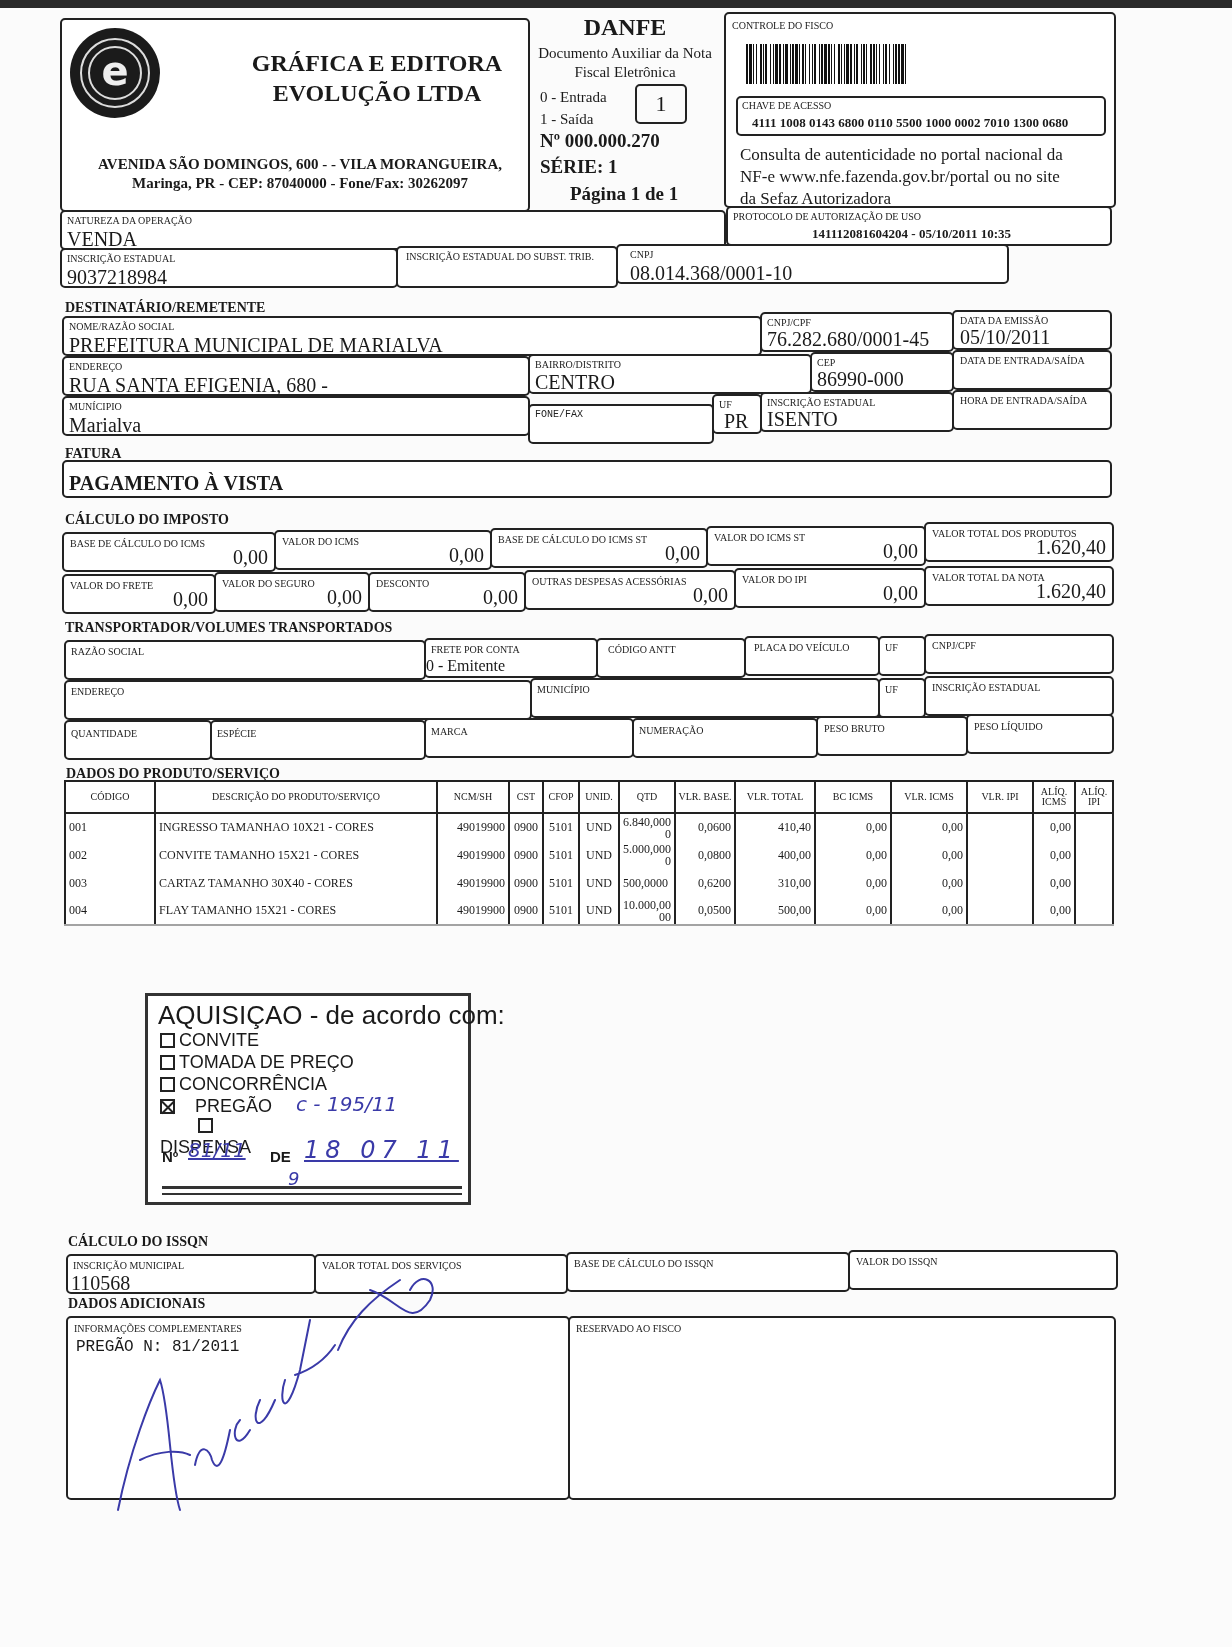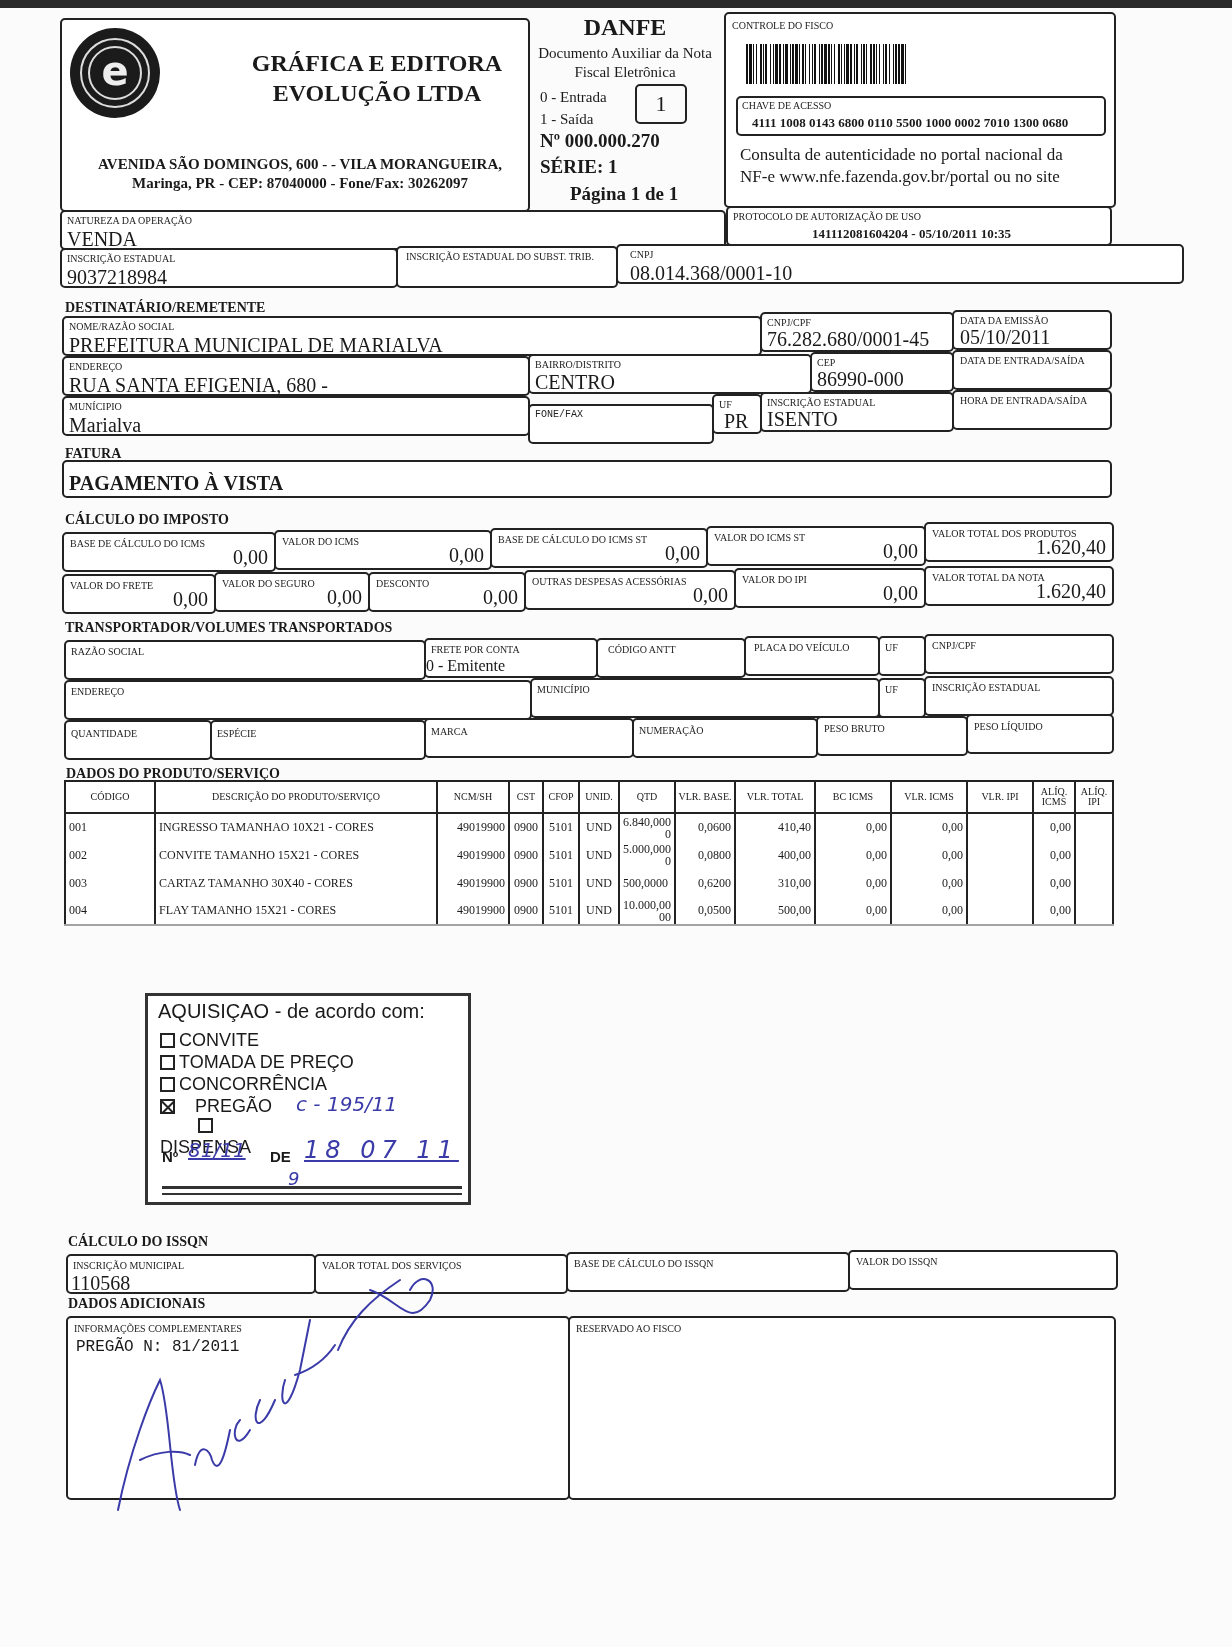--- a/index.html
+++ b/index.html
@@ -35,21 +35,21 @@
 
   table.items { position: absolute; left: 64px; top: 780px; border-collapse: collapse; font-family: "Liberation Serif", serif; }
   table.items th { border: 2px solid #222; font-size: 10px; font-weight: normal; height: 32px; text-align: center; padding: 0 2px; line-height: 10px; background: #fff; }
   table.items td { border-left: 2px solid #222; border-right: 2px solid #222; font-size: 12px; height: 28px; padding: 0 3px; vertical-align: middle; background: #fff; }
   table.items tr.last td { border-bottom: 2px solid #a3a3a3; }
   td.r { text-align: right; }
   td.c { text-align: center; }
   td.qtd { font-size: 11px; line-height: 12px; text-align: right; }
 
   .stamp { position: absolute; left: 145px; top: 993px; width: 326px; height: 212px; border: 3px solid #333; background: #fff; font-family: "Liberation Sans", sans-serif; }
-  .stamp-title { position: absolute; left: 10px; top: 4px; font-size: 20px; white-space: nowrap; }
+  .stamp-title { position: absolute; left: 10px; top: 4px; font-size: 26px; white-space: nowrap; }
   .stamp-opt { position: absolute; left: 12px; font-size: 18px; white-space: nowrap; display: flex; align-items: center; gap: 4px; }
   .cb { display: inline-block; width: 15px; height: 15px; border: 2px solid #222; position: relative; }
   .cb.checked::before, .cb.checked::after { content: ""; position: absolute; left: 5px; top: -2px; width: 2px; height: 17px; background: #222; }
   .cb.checked::before { transform: rotate(45deg); }
   .cb.checked::after { transform: rotate(-45deg); }
   .hand { position: absolute; color: #3a3aa8; font-family: "DejaVu Sans", sans-serif; font-style: italic; white-space: nowrap; }
   .stamp-line { position: absolute; left: 14px; width: 300px; height: 3px; background: #333; }
 
   .mono { font-family: "Liberation Mono", monospace; }
   .signature { position: absolute; left: 100px; top: 1260px; width: 380px; height: 300px; pointer-events: none; }
@@ -193,40 +193,41 @@
       <span style="width: 1px; background: rgb(17, 17, 17);"></span>
       <span style="width: 2px; background: transparent;"></span>
     </div>
   <div class="box" style="left:10px; top:82px; width:370px; height:40px;">
     <div class="lbl" style="left:4px; top:2px;">CHAVE DE ACESSO</div>
     <div class="abs" style="left:14px; top:17px; font-size:13px; font-weight:bold; white-space:nowrap;">4111 1008 0143 6800 0110 5500 1000 0002 7010 1300 0680</div>
   </div>
   <div class="consulta">
     <div>Consulta de autenticidade no portal nacional da</div>
     <div>NF-e www.nfe.fazenda.gov.br/portal ou no site</div>
+    <div>da Sefaz Autorizadora</div>
   </div>
 </div>
 
 <div class="box" style="left:60px; top:210px; width:666px; height:40px;">
   <div class="lbl" style="left:5px; top:3px;">NATUREZA DA OPERAÇÃO</div>
   <div class="val" style="left:5px; top:16px;">VENDA</div>
 </div>
 <div class="box" style="left:726px; top:206px; width:386px; height:40px;">
   <div class="lbl" style="left:5px; top:3px;">PROTOCOLO DE AUTORIZAÇÃO DE USO</div>
   <div class="abs" style="left:84px; top:18px; font-size:13px; font-weight:bold; white-space:nowrap;">141112081604204 - 05/10/2011 10:35</div>
 </div>
 
 <div class="box" style="left:60px; top:248px; width:338px; height:40px;">
   <div class="lbl" style="left:5px; top:3px;">INSCRIÇÃO ESTADUAL</div>
   <div class="val" style="left:5px; top:16px;">9037218984</div>
 </div>
 <div class="box" style="left:396px; top:246px; width:222px; height:42px;">
   <div class="lbl" style="left:8px; top:3px;">INSCRIÇÃO ESTADUAL DO SUBST. TRIB.</div>
 </div>
-<div class="box" style="left:616px; top:244px; width:568px; height:40px;">
+<div class="box" style="left:616px; top:244px; width:393px; height:40px;">
   <div class="lbl" style="left:12px; top:3px;">CNPJ</div>
   <div class="val" style="left:12px; top:16px;">08.014.368/0001-10</div>
 </div>
 
 <div class="sect" style="left:65px; top:300px;">DESTINATÁRIO/REMETENTE</div>
 <div class="box" style="left:62px; top:316px; width:700px; height:40px;">
   <div class="lbl" style="left:5px; top:3px;">NOME/RAZÃO SOCIAL</div>
   <div class="val" style="left:5px; top:16px;">PREFEITURA MUNICIPAL DE MARIALVA</div>
 </div>
 <div class="box" style="left:760px; top:312px; width:194px; height:40px;">

